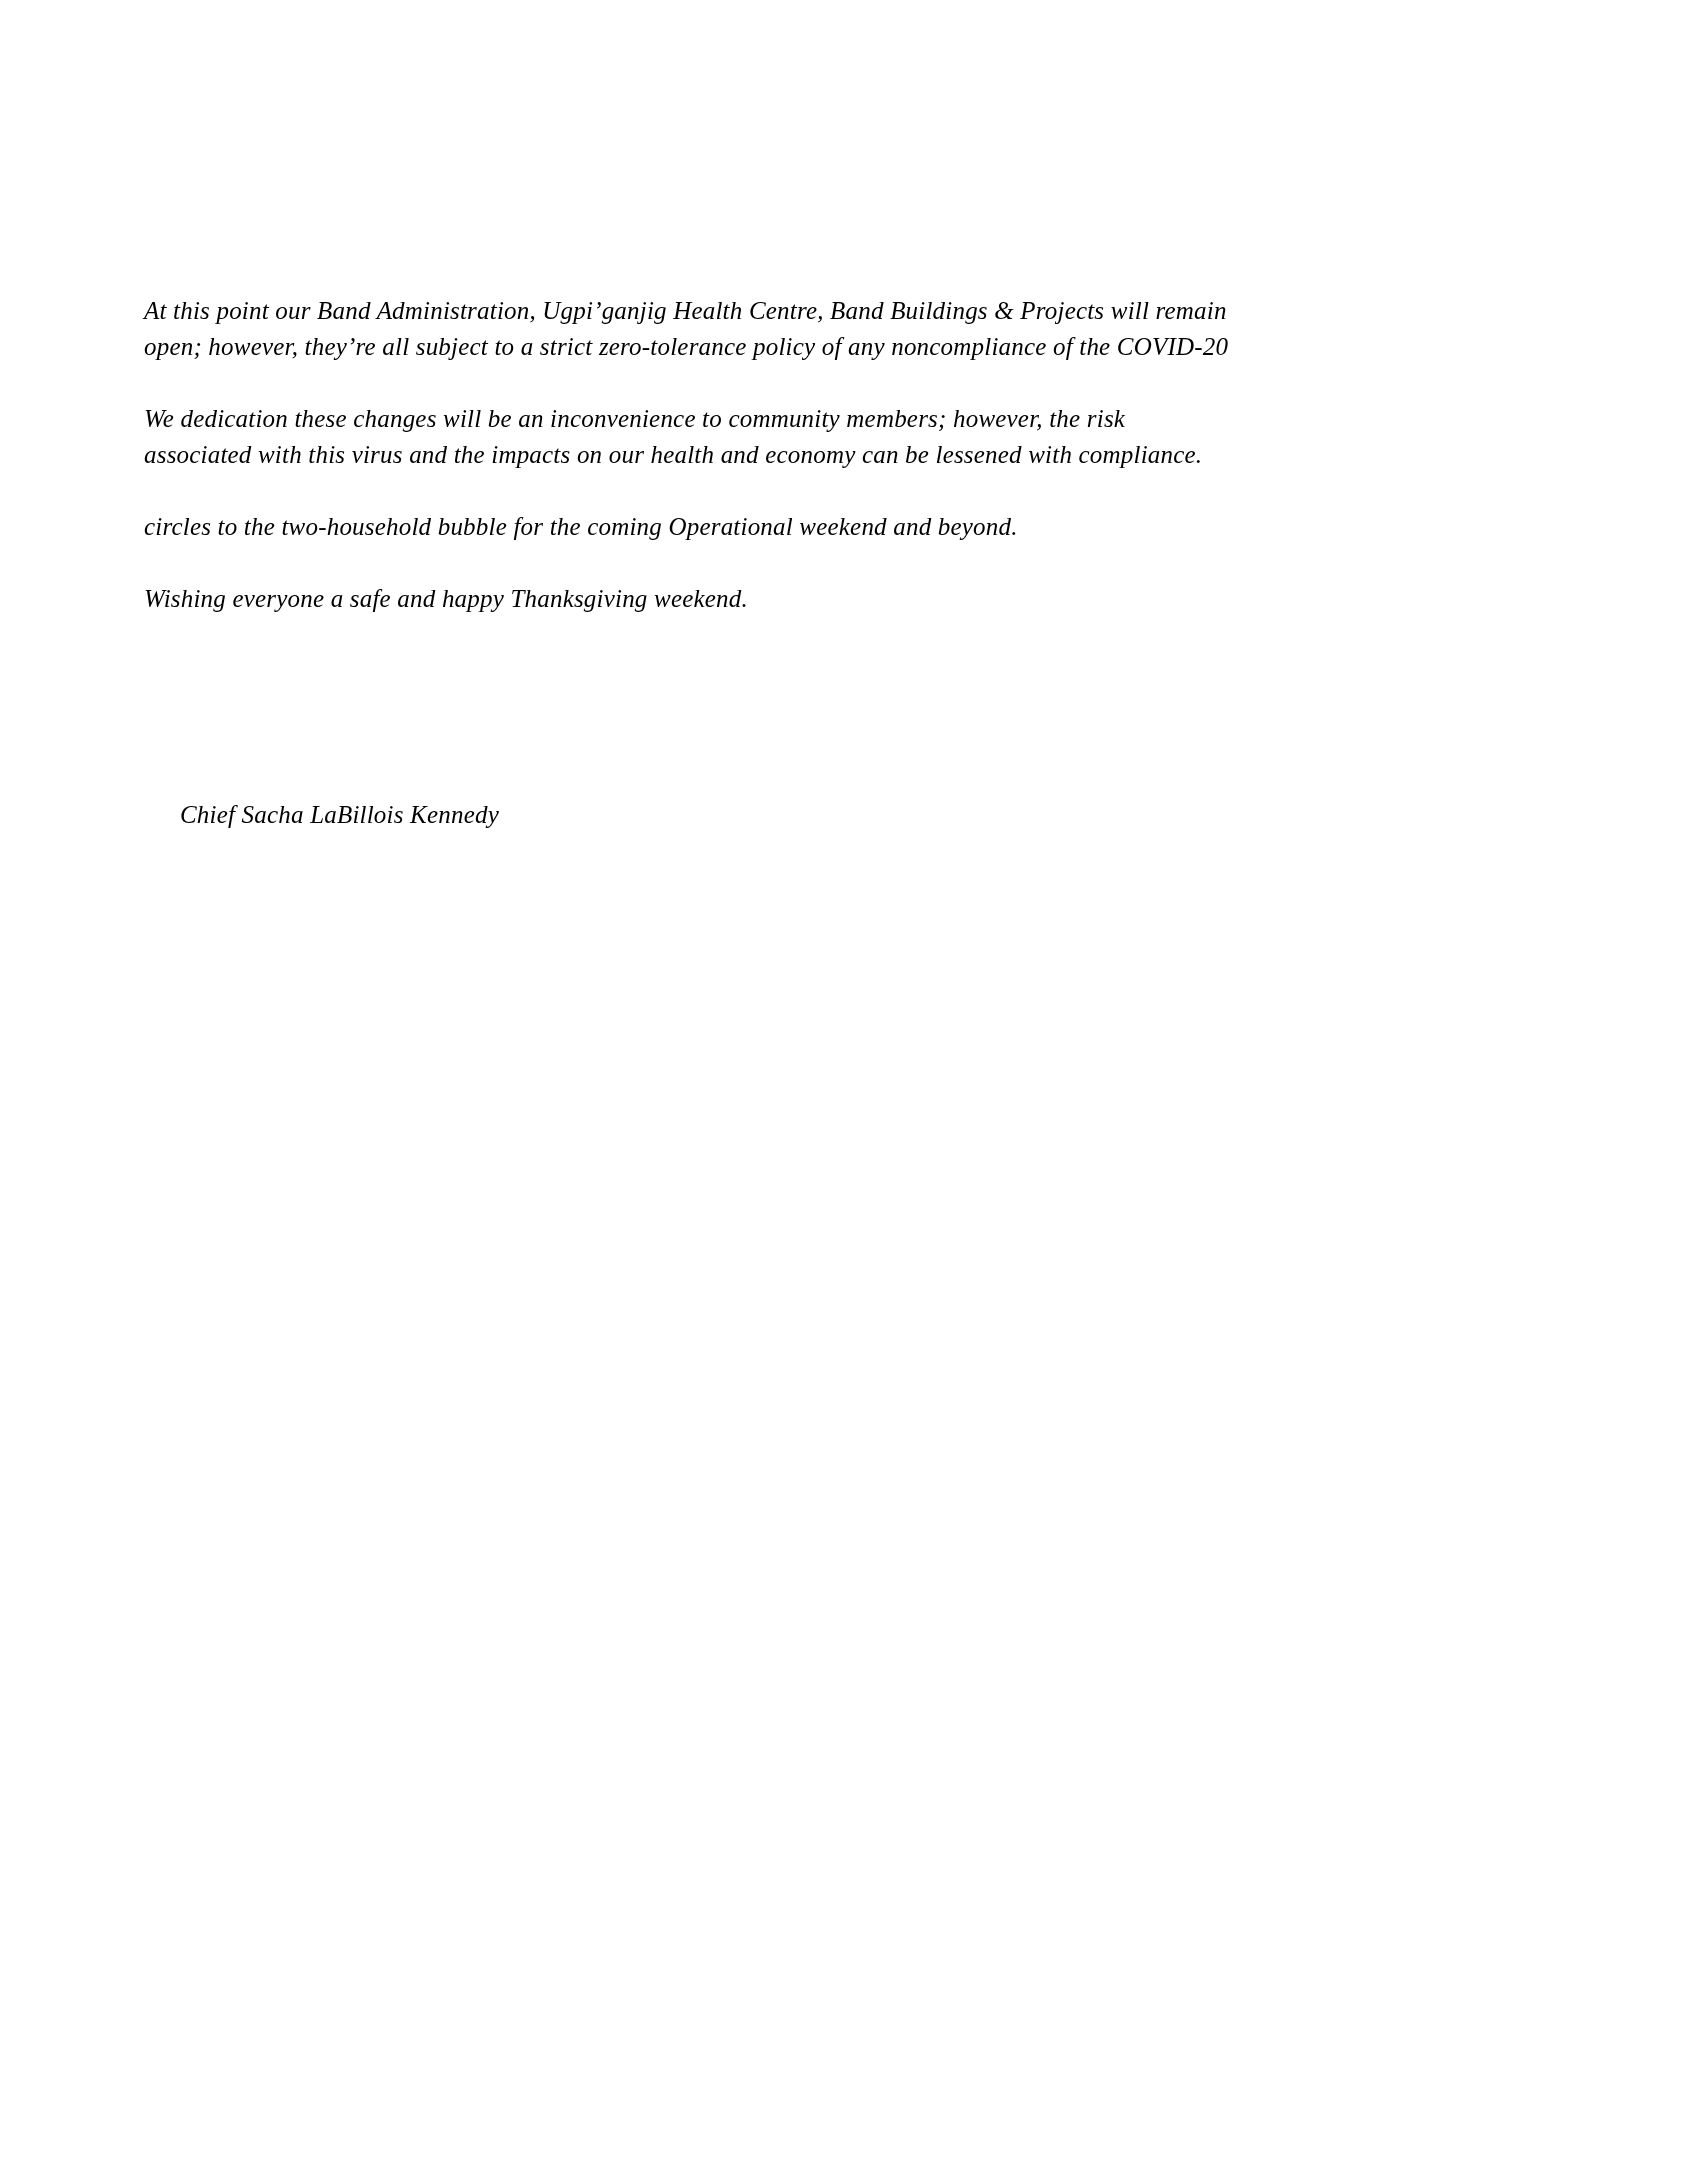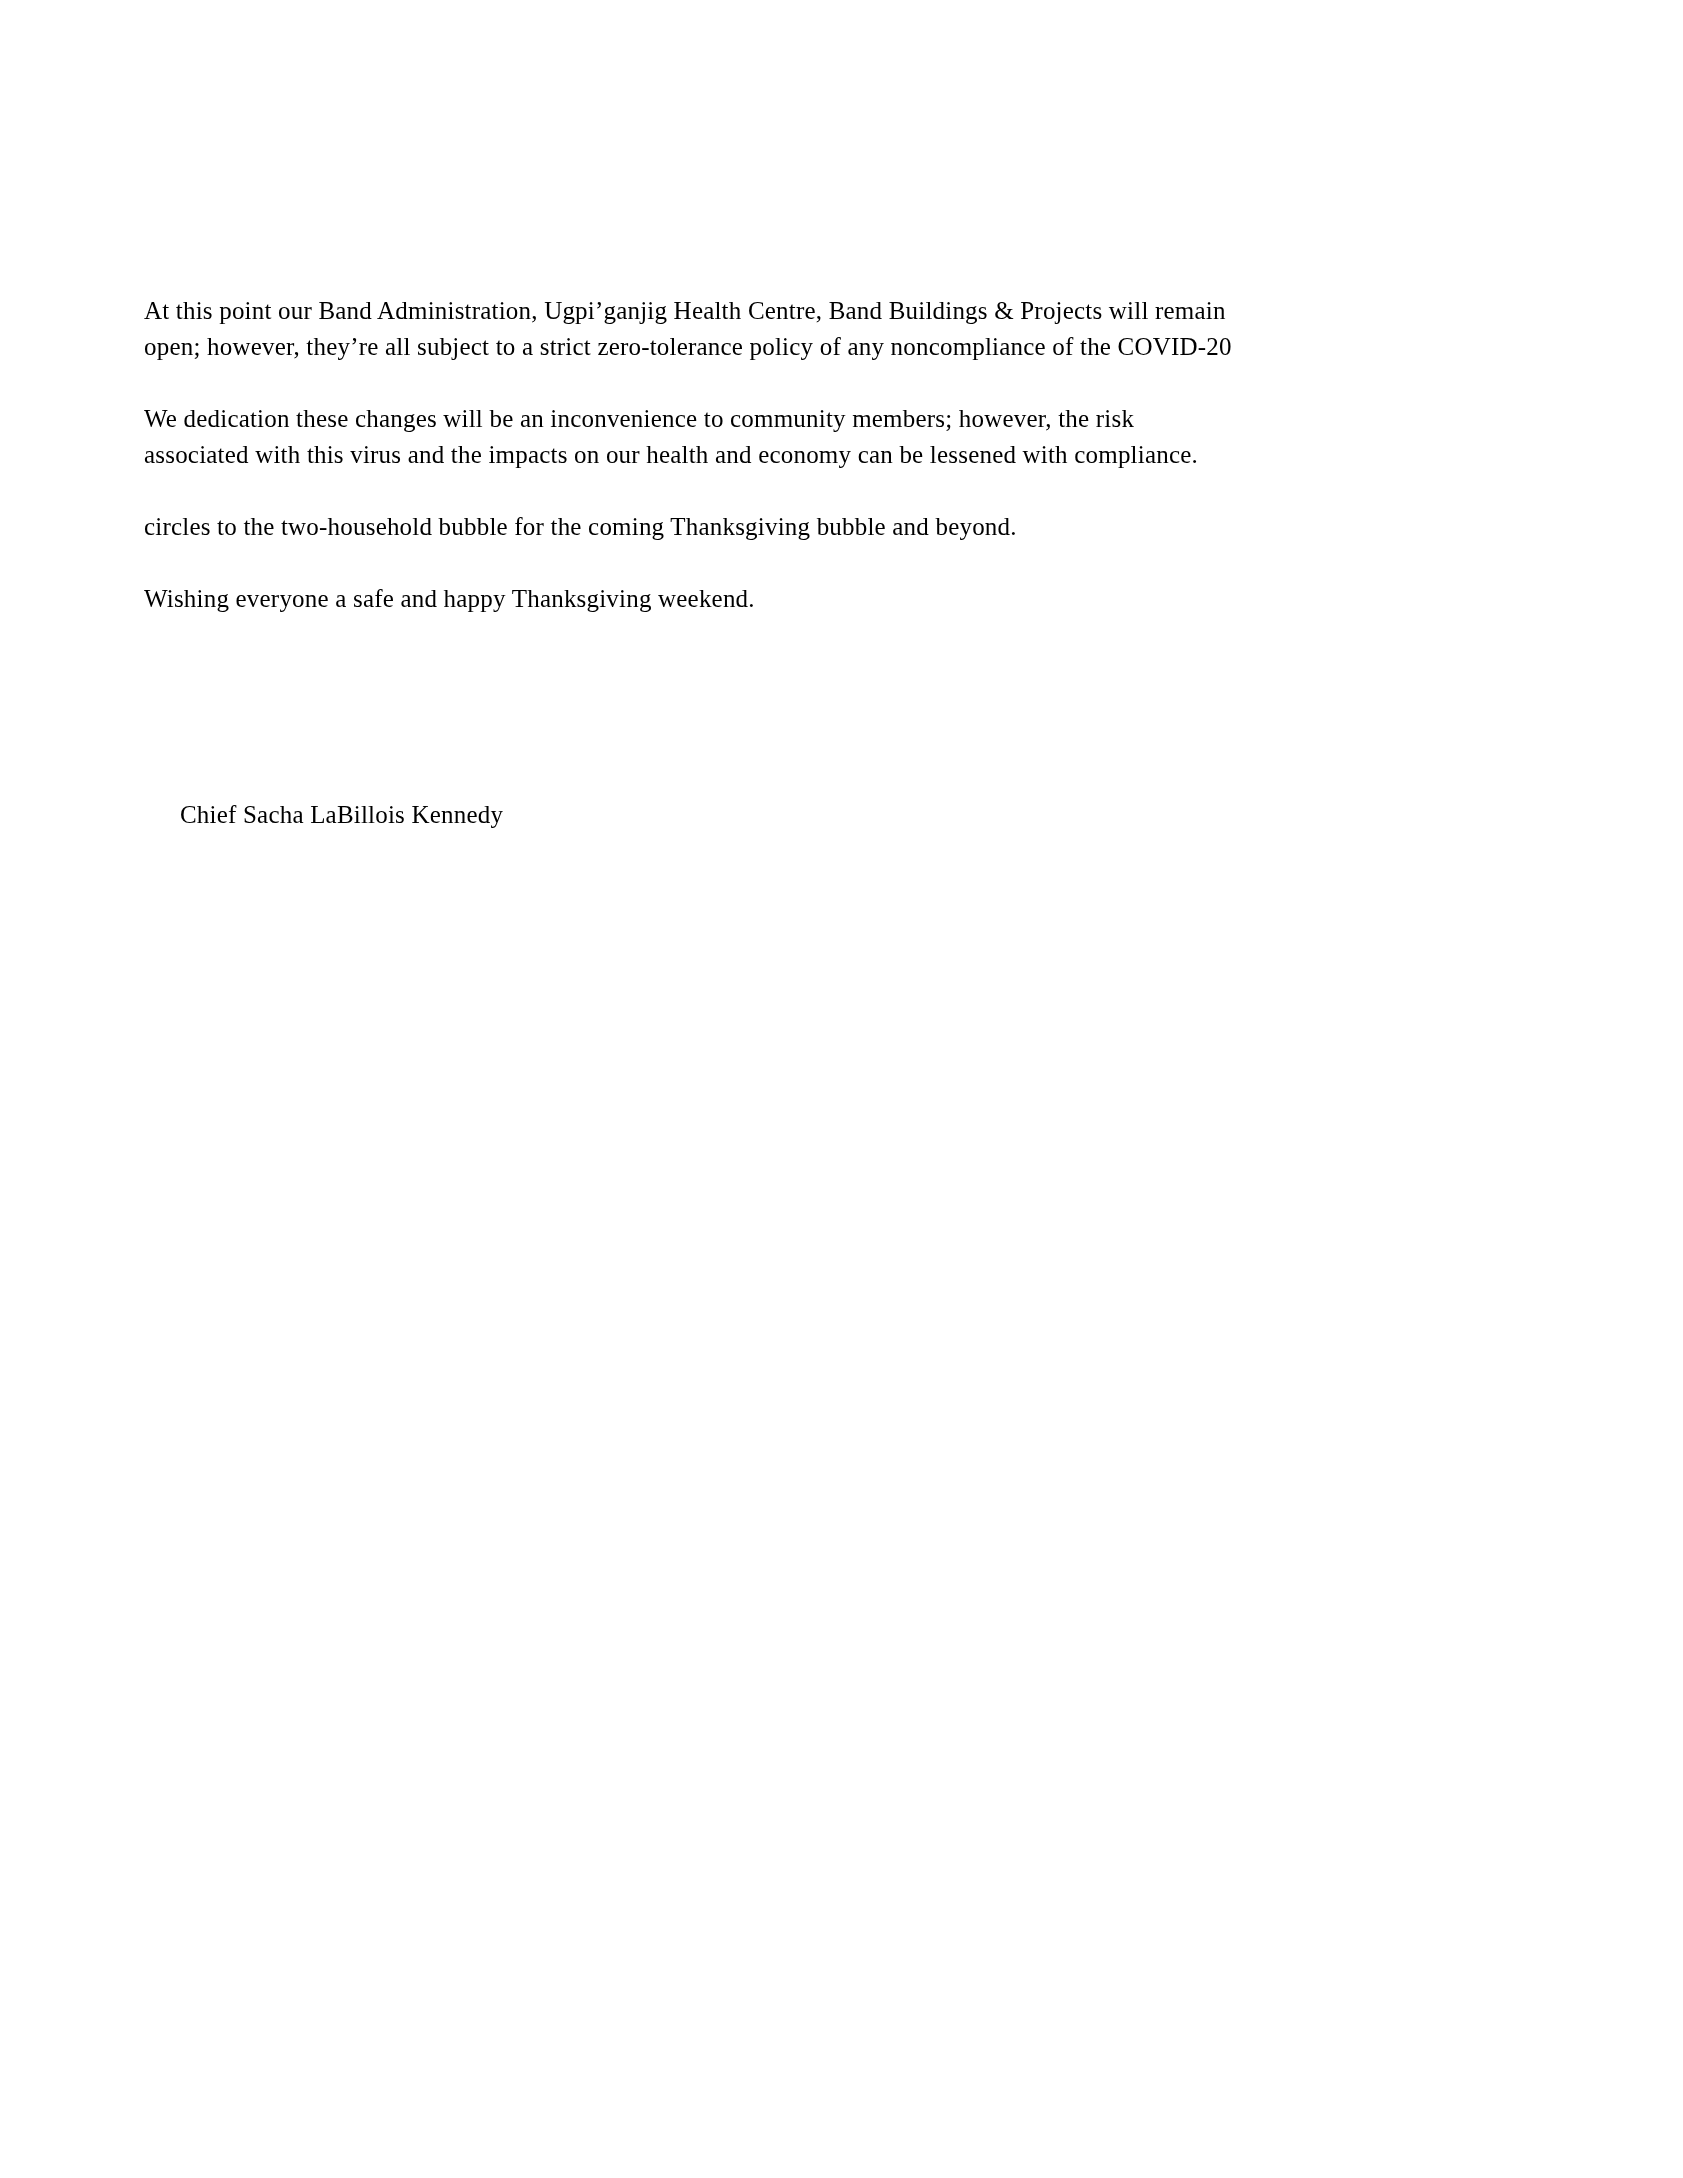--- a/index.html
+++ b/index.html
@@ -25,20 +25,21 @@
     line-height: 36px;
     letter-spacing: 0.2px;
   }
   .paragraph {
     margin: 0 0 36px 0;
     padding: 0;
   }
   .line {
     display: block;
     white-space: nowrap;
+    font-style: italic;
   }
   .signature-block {
     margin-top: 180px;
     margin-left: 36px;
   }
 </style>
 </head>
 <body>
 
 <div class="page">
@@ -48,21 +49,21 @@
       <span class="line">At this point our Band Administration, Ugpi’ganjig Health Centre, Band Buildings &amp; Projects will remain</span>
       <span class="line">open; however, they’re all subject to a strict zero-tolerance policy of any noncompliance of the COVID-20</span>
     </p>
 
     <p class="paragraph">
       <span class="line">We dedication these changes will be an inconvenience to community members; however, the risk</span>
       <span class="line">associated with this virus and the impacts on our health and economy can be lessened with compliance.</span>
     </p>
 
     <p class="paragraph">
-      <span class="line">circles to the two-household bubble for the coming Thanksgiving bubble and beyond.</span>
+      <span class="line">circles to the two-household bubble for the coming Operational weekend and beyond.</span>
     </p>
 
 
     <p class="paragraph">
       <span class="line">Wishing everyone a safe and happy Thanksgiving weekend.</span>
     </p>
 
     <p class="paragraph signature-block">
       <span class="line">Chief Sacha LaBillois Kennedy</span>
     </p>

